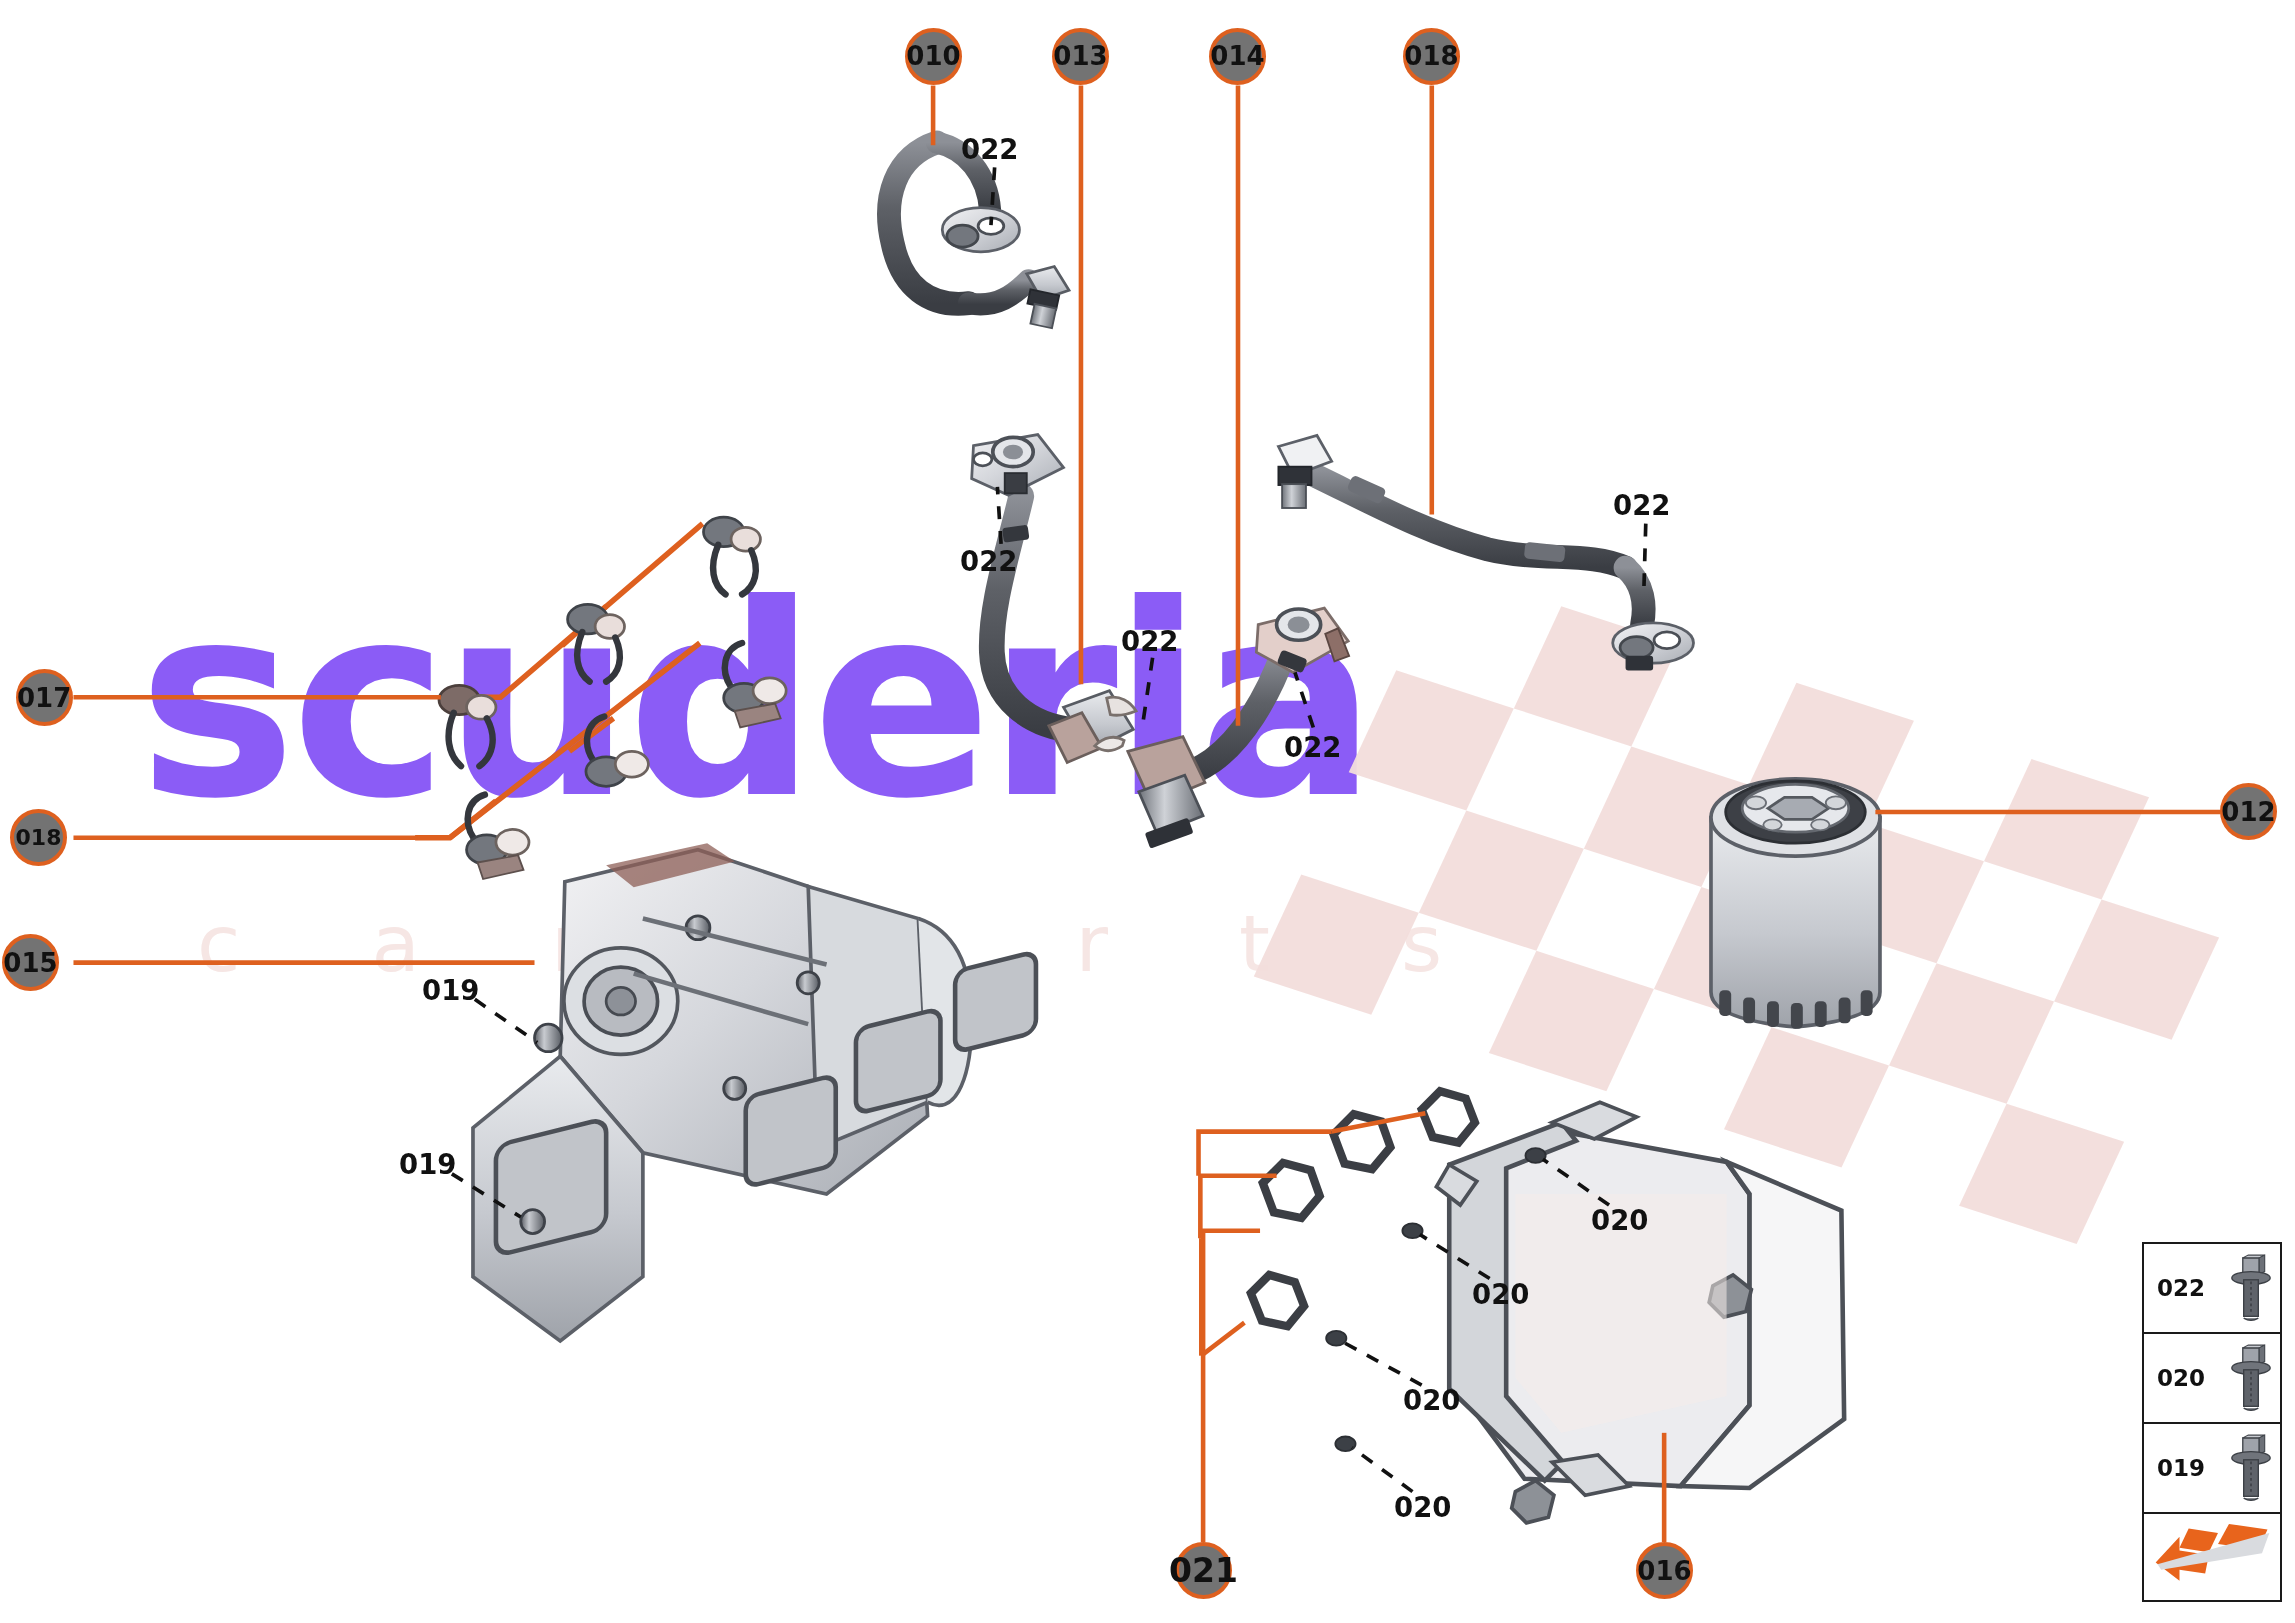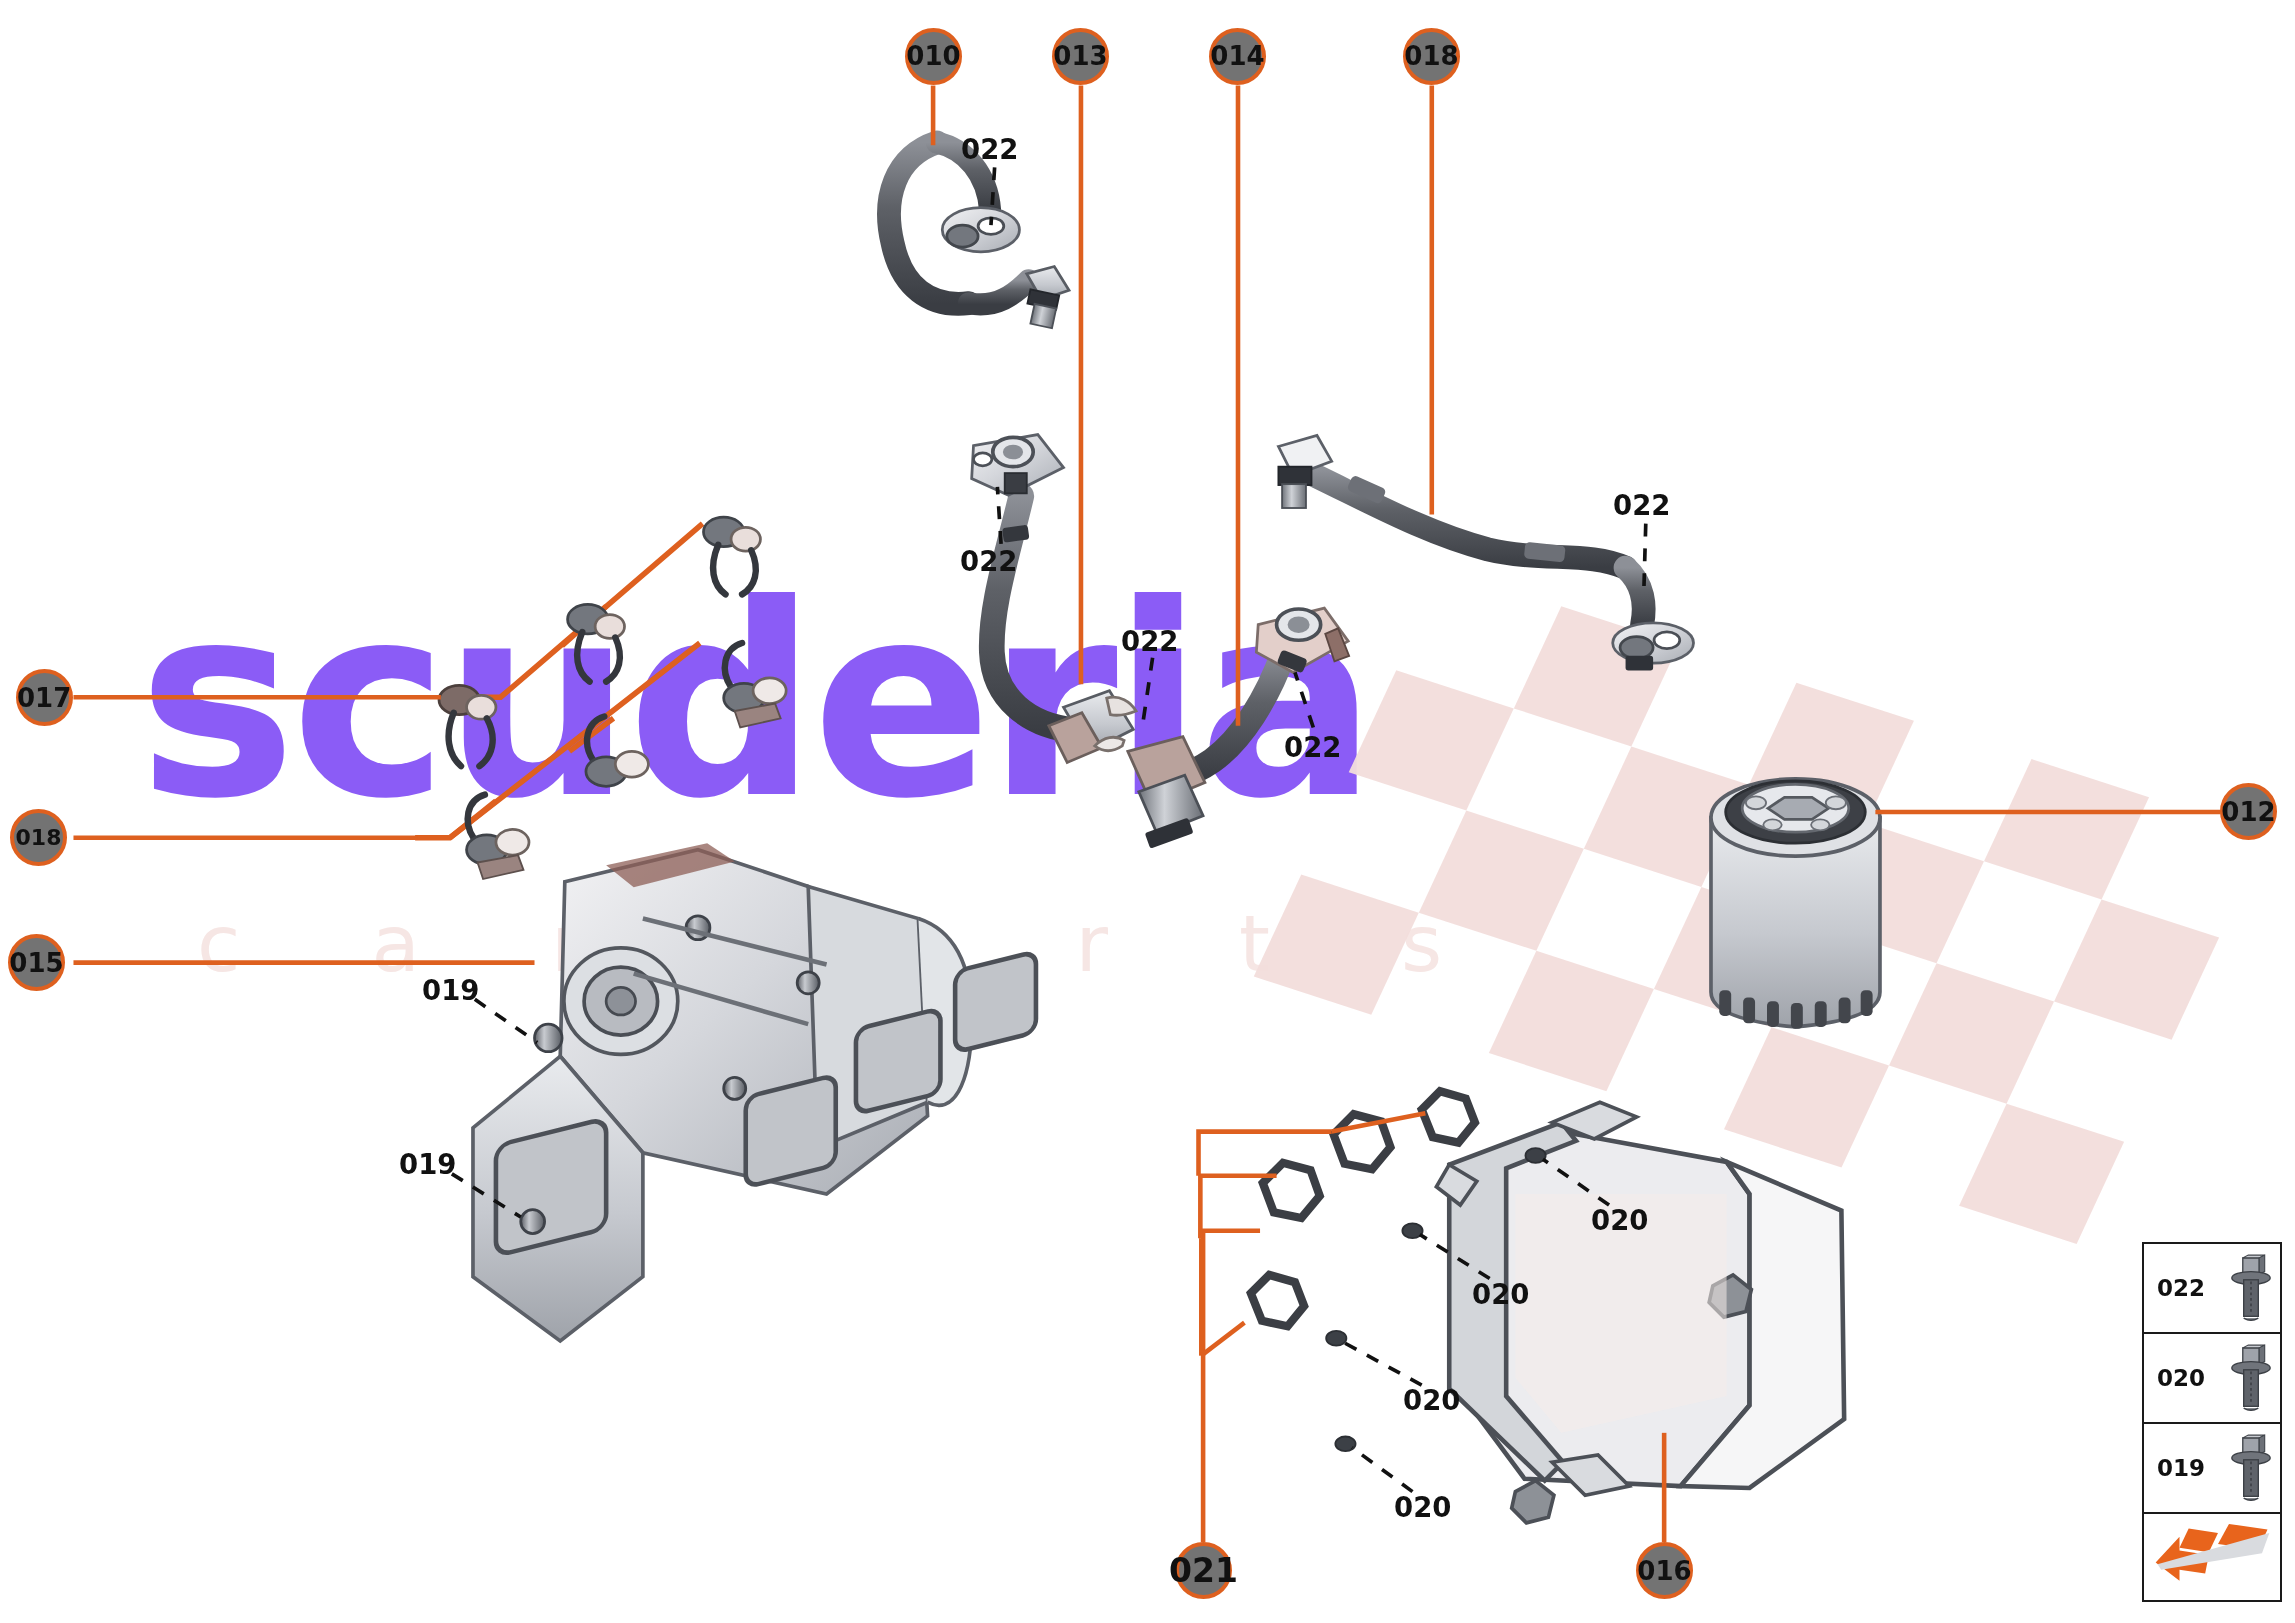--- a/index.html
+++ b/index.html
@@ -356,21 +356,21 @@
   </div>
   <div class="callout-circle" style="left:2220px;top:783px;width:57px;height:57px;font-size:26px;">
     <span>012</span>
   </div>
   <div class="callout-circle" style="left:15.6px;top:669px;width:57px;height:57px;font-size:26px;">
     <span>017</span>
   </div>
   <div class="callout-circle" style="left:10px;top:809px;width:57px;height:57px;font-size:22px;">
     <span>018</span>
   </div>
-  <div class="callout-circle" style="left:8px;top:934px;width:57px;height:57px;font-size:26px;">
+  <div class="callout-circle" style="left:2px;top:934px;width:57px;height:57px;font-size:26px;">
     <span>015</span>
   </div>
   <div class="callout-circle" style="left:1175px;top:1542px;width:57px;height:57px;font-size:33px;">
     <span>021</span>
   </div>
   <div class="callout-circle" style="left:1636px;top:1542px;width:57px;height:57px;font-size:26px;">
     <span>016</span>
   </div>
 
   <div class="tag" style="left:961px;top:133px;font-size:27.5px;">

